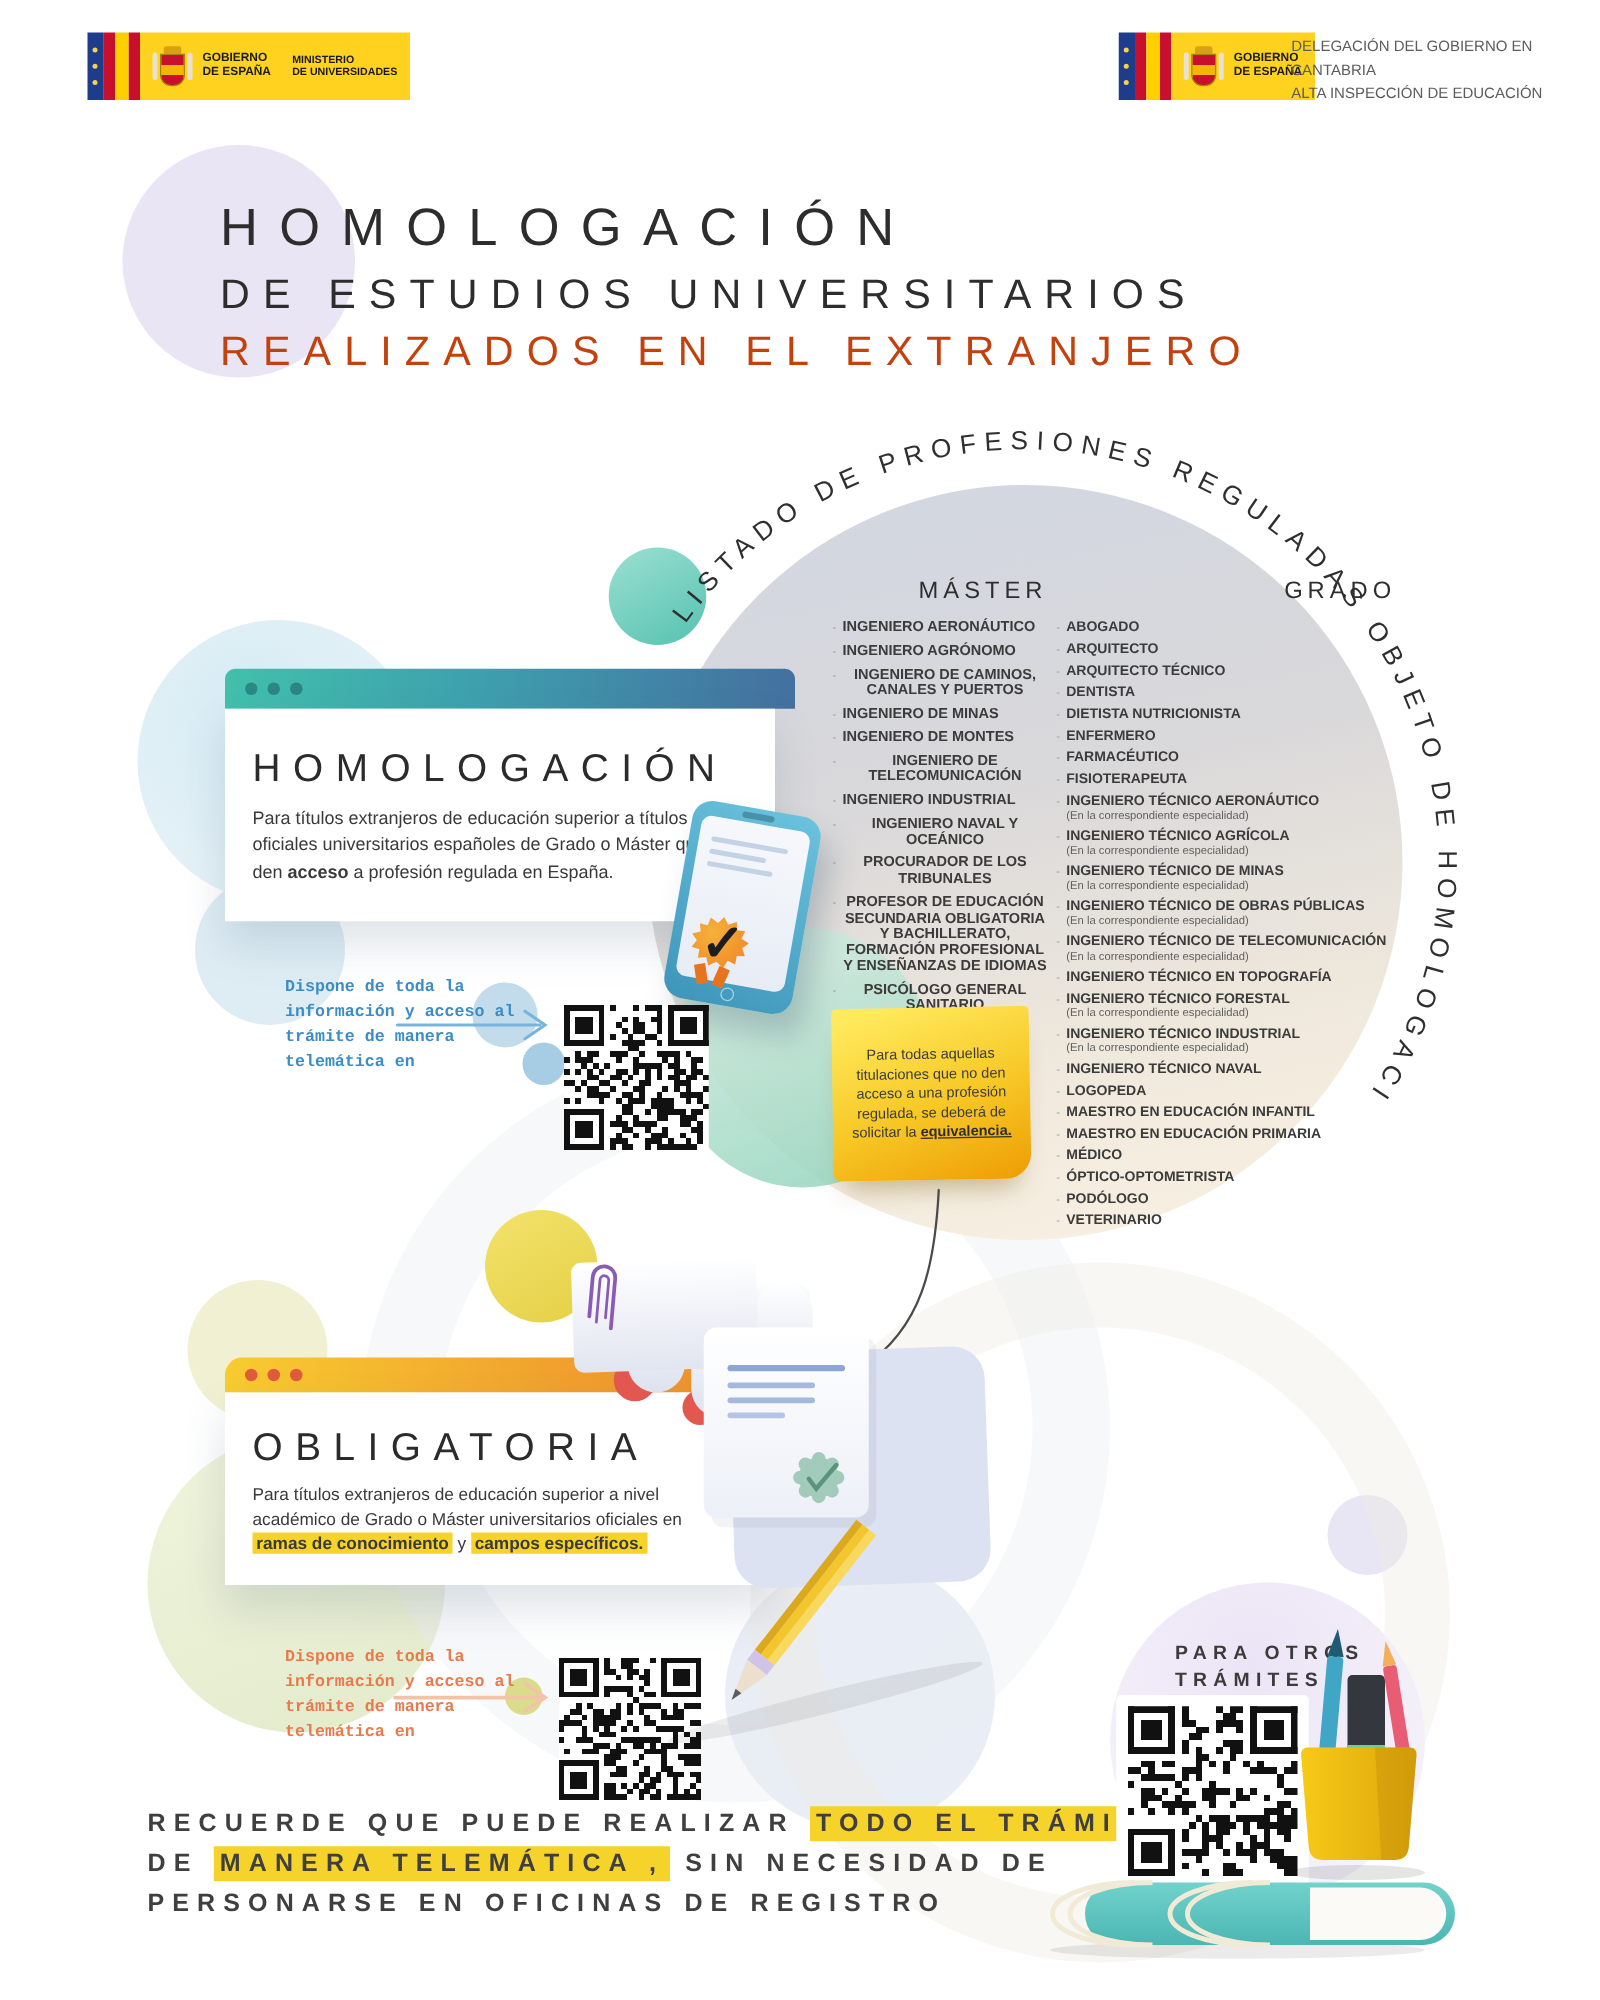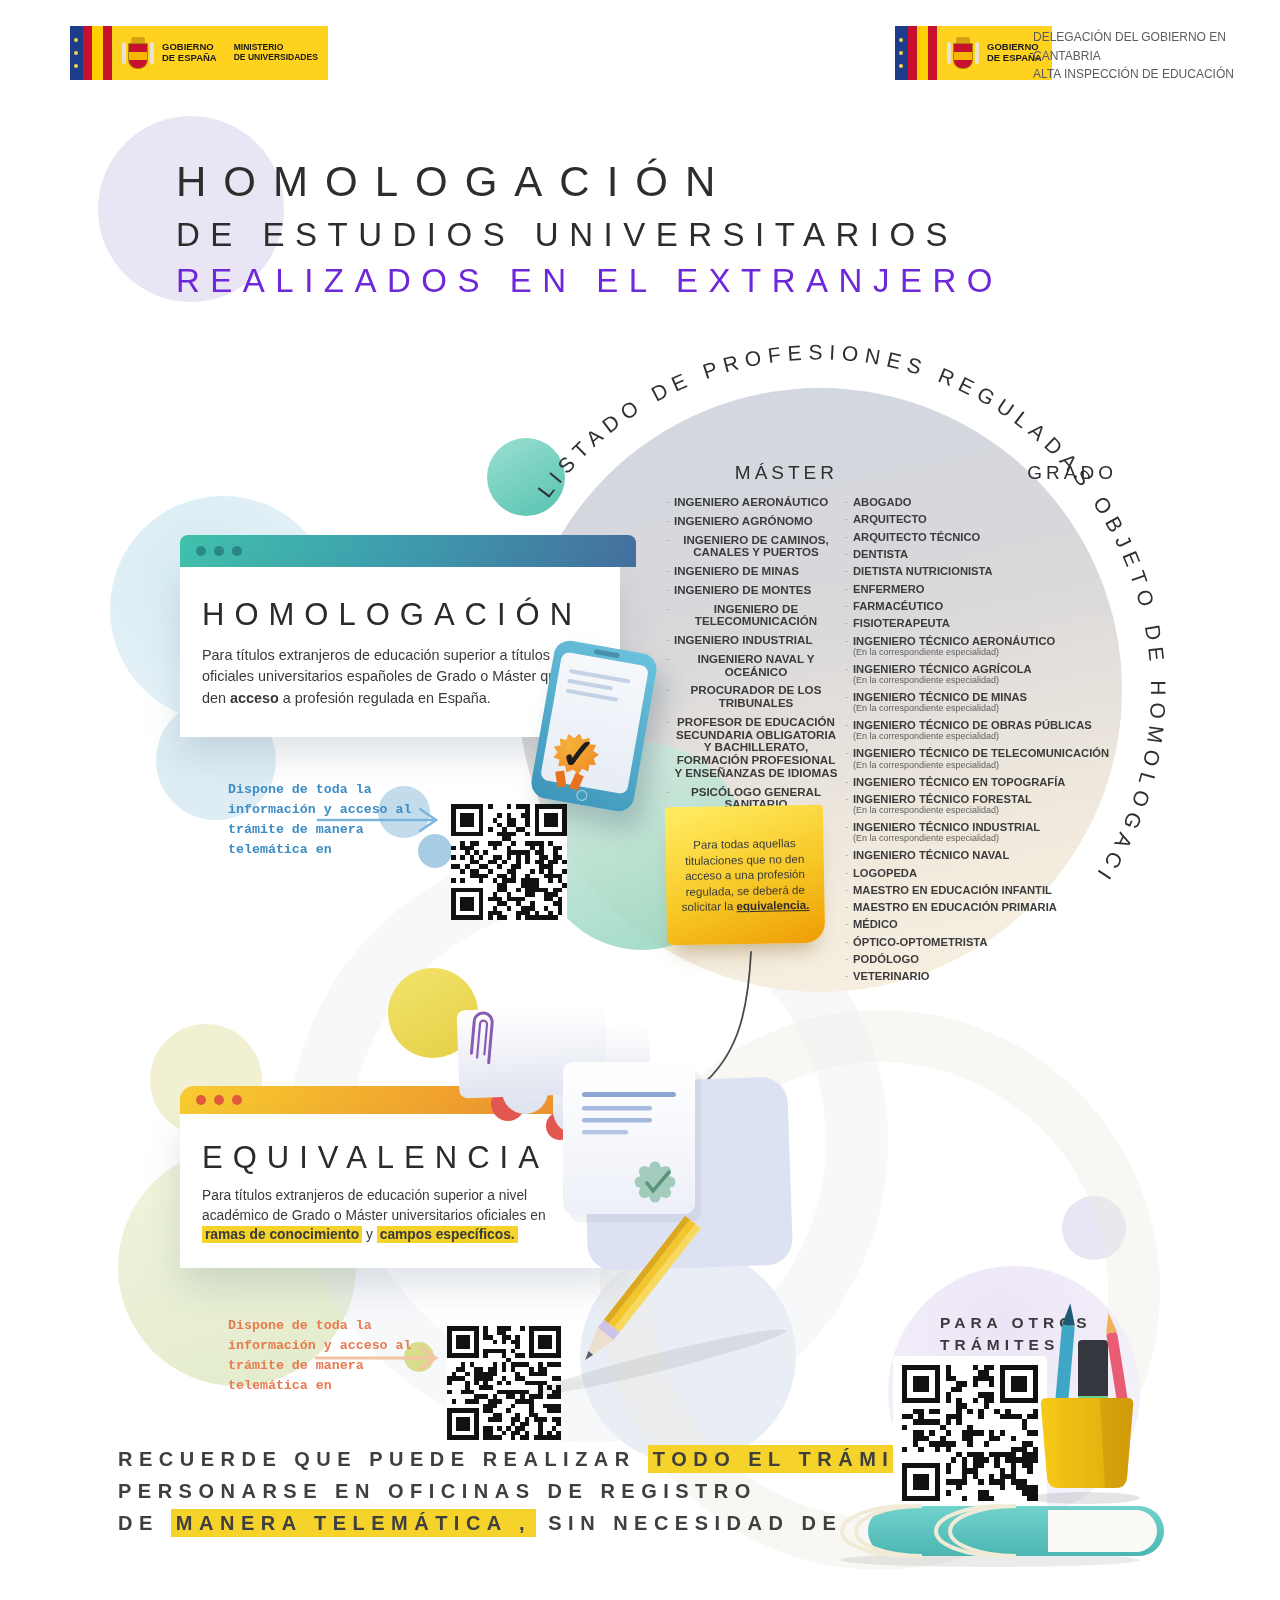--- a/index.html
+++ b/index.html
@@ -22,21 +22,21 @@
   .emblem .shield-wrap{display:flex;flex-direction:column;align-items:center;}
   .emblem .crown{width:14px;height:6px;background:#d8a013;border-radius:2px 2px 0 0;}
   .emblem .shield{width:18px;height:24px;border:1px solid #a88500;border-radius:0 0 9px 9px;
       background:linear-gradient(180deg,#c8102e 0 34%,#f5b500 34% 66%,#c8102e 66%);}
   .gov-text{font-size:9.5px;font-weight:bold;line-height:1.15;color:#1a1a1a;}
   .gov-sep{width:1px;background:rgba(255,255,255,.7);margin:6px 0;}
   .delegacion{position:absolute;font-size:12px;line-height:1.55;color:#5c5c5c;z-index:3;}
   
   .title-l1{position:absolute;left:176px;top:158px;font-size:42px;letter-spacing:17px;font-weight:500;color:#2d2d2d;z-index:3;}
   .title-l2{position:absolute;left:176px;top:216px;font-size:33px;letter-spacing:10.5px;font-weight:500;color:#2d2d2d;z-index:3;}
-  .title-l3{position:absolute;left:176px;top:262px;font-size:33px;letter-spacing:10.5px;font-weight:500;color:#6d28d9;z-index:3;}
+  .title-l3{position:absolute;left:176px;top:262px;font-size:33px;letter-spacing:10.5px;font-weight:500;color:#c2410c;z-index:3;}
   
   .bigcircle{position:absolute;left:518px;top:388px;width:604px;height:604px;border-radius:50%;
       background:linear-gradient(168deg,#d2d7e1 6%,#d9d8da 40%,#efe8dc 72%,#f8f1e2 96%);z-index:1;}
   .list{position:absolute;z-index:2;}
   .list-heading{font-size:19px;letter-spacing:4px;font-weight:500;color:#2e2e2e;display:block;margin-bottom:12px;text-align:right;}
   .li-item{display:flex;gap:5px;margin-bottom:5px;}
   .list-master .li-item{margin-bottom:6px;}
   .li-dash{color:#a0a0a0;font-size:9px;line-height:1;margin-top:2px;font-weight:400;}
   .li-label{display:block;font-weight:700;color:#3b3b3b;line-height:1.1;text-align:center;}
   .list-master .li-label{font-size:11.6px;}
@@ -673,21 +673,21 @@
     </div>
   </div>
 
   <div class="card-header" style="left:180px;top:1086px;width:476px;height:28px;border-radius:14px 13px 13px 0;
               background:linear-gradient(90deg,#f8cb30,#f0a02e 55%,#e9862d);">
     <span class="dot" style="background:#e05a3c;"></span>
     <span class="dot" style="background:#e05a3c;"></span>
     <span class="dot" style="background:#e05a3c;"></span>
   </div>
   <div class="card-body" style="left:180px;top:1114px;width:440px;height:154px;">
-    <div class="card-title" style="margin:26px 0 0 22px;">EQUIVALENCIA</div>
+    <div class="card-title" style="margin:26px 0 0 22px;">OBLIGATORIA</div>
     <div class="card-para" style="margin:10px 30px 0 22px;font-size:13.8px;line-height:1.42;">
       <span>Para títulos extranjeros de educación superior a nivel académico de Grado o Máster universitarios oficiales en </span><span class="hl">ramas de conocimiento</span><span> y </span><span class="hl">campos específicos.</span><span></span>
     </div>
   </div>
 
   <div class="info-txt info-orange" style="left:228px;top:1316px;">Dispone de toda la información y acceso al trámite de manera telemática en</div>
   <div class="qr" style="left:447px;top:1326px;width:114px;height:114px;">
       <svg viewBox="0 0 25 25" shape-rendering="crispEdges">
         <rect x="0" y="0" width="25" height="25" fill="#fff"></rect>
         <rect x="0" y="0" width="7" height="1" fill="#111"></rect>
@@ -903,22 +903,22 @@
         <rect x="20" y="24" width="1" height="1" fill="#111"></rect>
         <rect x="21" y="24" width="1" height="1" fill="#111"></rect>
         <rect x="22" y="24" width="1" height="1" fill="#111"></rect>
         <rect x="23" y="24" width="1" height="1" fill="#111"></rect>
         <rect x="24" y="24" width="1" height="1" fill="#111"></rect>
       </svg>
     </div>
 
   <div class="footer">
     <div><span>RECUERDE QUE PUEDE REALIZAR </span><span class="hl">TODO EL TRÁMITE</span></div>
+    <div style="margin-top:6px;"><span>DE </span><span class="hl">MANERA TELEMÁTICA ,</span><span> SIN NECESIDAD DE</span></div>
     <div style="margin-top:6px;"><span>PERSONARSE EN OFICINAS DE REGISTRO</span></div>
-    <div style="margin-top:6px;"><span>DE </span><span class="hl">MANERA TELEMÁTICA ,</span><span> SIN NECESIDAD DE</span></div>
   </div>
 
   <div class="otros-label">
     <div>PARA OTROS</div>
       <div>TRÁMITES</div>
   </div>
   <div class="qr-pad" style="left:893px;top:1356px;width:154px;height:154px;"></div>
   <div class="qr" style="left:902px;top:1365px;width:136px;height:136px;">
       <svg viewBox="0 0 25 25" shape-rendering="crispEdges">
         <rect x="0" y="0" width="25" height="25" fill="#fff"></rect>

